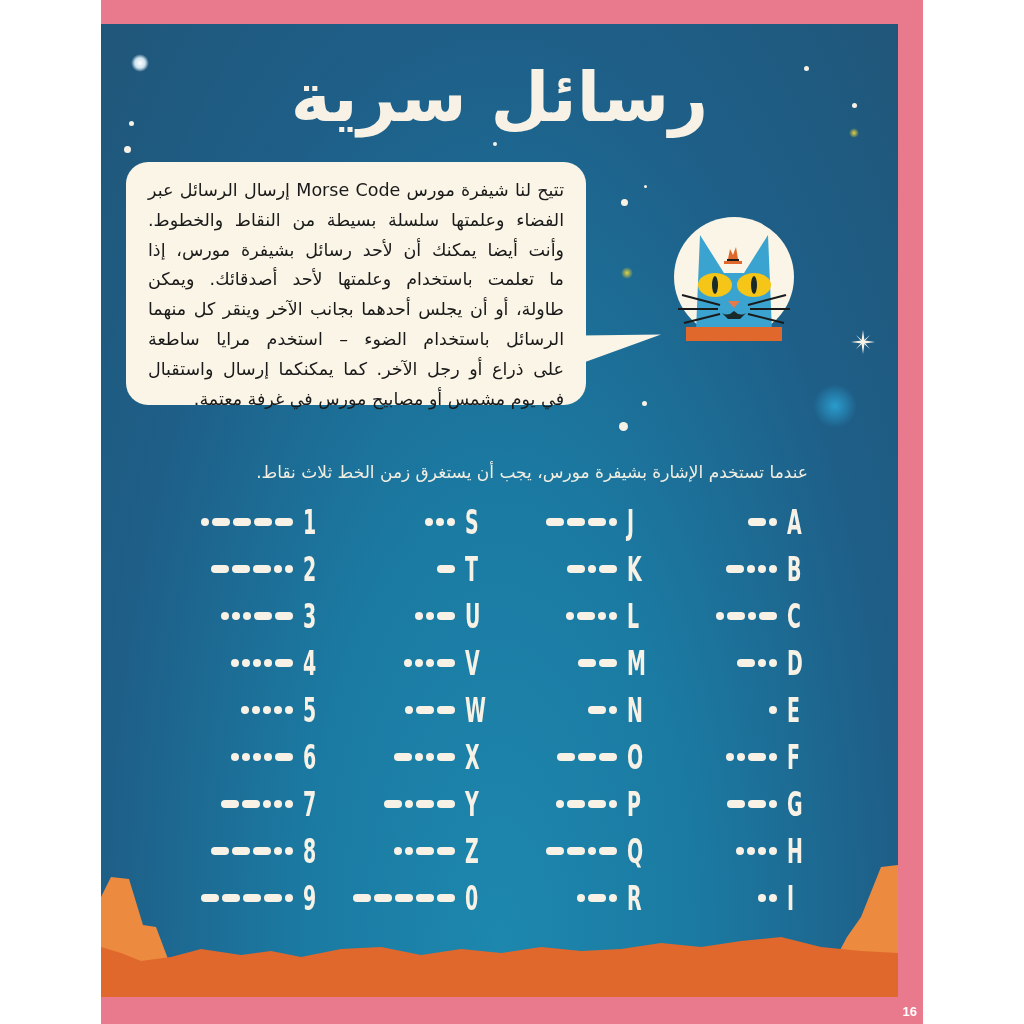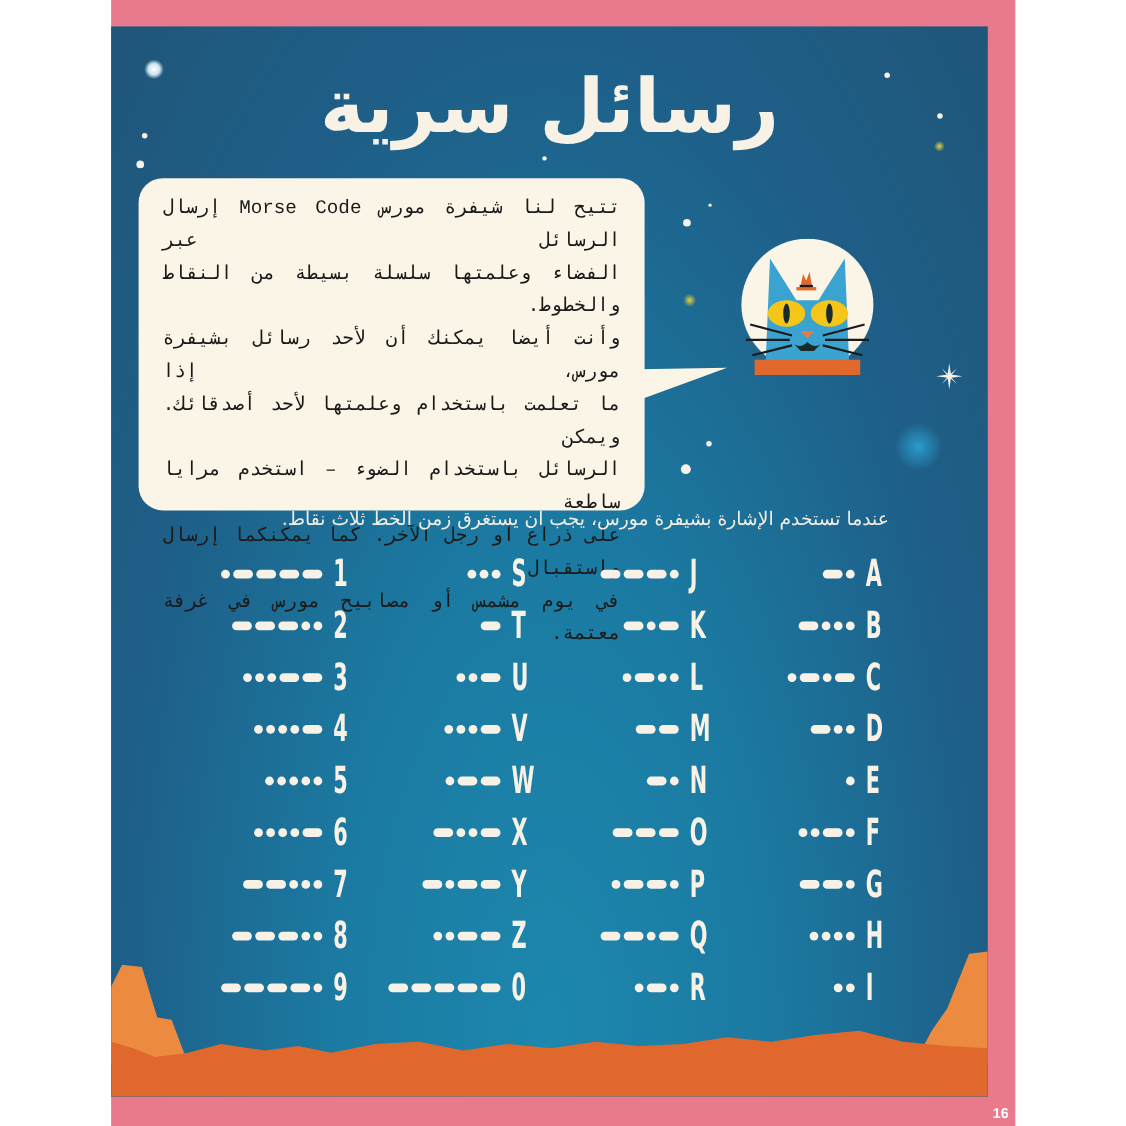--- a/index.html
+++ b/index.html
@@ -3,21 +3,21 @@
 <meta charset="utf-8">
 <style>
   html, body { margin:0; padding:0; }
   body { width:1024px; height:1024px; background:#ffffff; position:relative; overflow:hidden; font-family:"DejaVu Sans", sans-serif; }
   .page { position:absolute; left:101px; top:0; width:822px; height:1024px; background:#e97a8d; }
   .panel { position:absolute; left:0; top:24px; width:797px; height:973px; overflow:hidden;
     background: radial-gradient(ellipse at 50% 95%, #1d87ad 0%, #1b7aa2 35%, #1e5f88 70%, #205679 100%); }
   .title { position:absolute; left:0; right:0; top:34px; text-align:center; color:#f8f2e6; font-weight:bold; font-size:68px; direction:rtl; letter-spacing:1px; }
   .star { position:absolute; border-radius:50%; background:#f8f2e6; }
   .glow { position:absolute; border-radius:50%; }
-  .bubble { position:absolute; left:25px; top:138px; width:460px; height:302px; background:#faf5e6; border-radius:22px;font-family:Liberation Mono, monospace; }
+  .bubble { position:absolute; left:25px; top:138px; width:460px; height:243px; background:#faf5e6; border-radius:22px; }
   .bubble-tail { position:absolute; left:480px; top:306px; width:0; height:0; border-top:10px solid transparent; border-bottom:18px solid transparent; border-left:80px solid #faf5e6; transform:skewY(-8deg); }
   .bubble-text { position:absolute; left:22px; right:22px; top:14px; direction:rtl; text-align:justify; color:#1a1a1a; font-size:17.5px; line-height:29.8px; }
   .bubble-text span { display:block; text-align-last:justify; }
   .instruction { position:absolute; left:100px; right:90px; top:438px; direction:rtl; text-align:right; color:#f3eee2; font-size:17px; }
   .morse-row { position:absolute; display:flex; align-items:center; justify-content:flex-end; height:40px; }
   .morse-code { display:flex; align-items:center; gap:3px; margin-right:10px; }
   .dot { width:8px; height:8px; border-radius:50%; background:#f8f2e6; }
   .dash { width:18px; height:8px; border-radius:4px; background:#f8f2e6; }
   .morse-char { color:#f8f2e6; font-family:"DejaVu Sans Condensed","DejaVu Sans", sans-serif; font-size:34px; font-weight:bold; transform:scaleX(0.62); transform-origin:left center; width:22px; line-height:40px; }
   .page-number { position:absolute; right:6px; bottom:5px; color:#ffffff; font-size:13px; font-weight:bold; font-family:"Liberation Sans", sans-serif; }
@@ -49,20 +49,21 @@
 
     <div class="title">رسائل سرية</div>
 
     <div class="bubble-tail"></div>
     <div class="bubble">
       <div class="bubble-text">
         <span>تتيح لنا شيفرة مورس Morse Code إرسال الرسائل عبر</span>
         <span>الفضاء وعلمتها سلسلة بسيطة من النقاط والخطوط.</span>
         <span>وأنت أيضا يمكنك أن لأحد رسائل بشيفرة مورس، إذا</span>
         <span>ما تعلمت باستخدام وعلمتها لأحد أصدقائك. ويمكن</span>
+        <span>طاولة، أو أن يجلس أحدهما بجانب الآخر وينقر كل منهما</span>
         <span>الرسائل باستخدام الضوء – استخدم مرايا ساطعة</span>
         <span>على ذراع أو رجل الآخر. كما يمكنكما إرسال واستقبال</span>
         <span style="text-align-last:right;">في يوم مشمس أو مصابيح مورس في غرفة معتمة.</span>
       </div>
     </div>
 
     <svg class="cat" width="124" height="124" viewBox="0 0 124 124">
       <circle cx="62" cy="60" r="60" fill="#faf5e6"></circle>
       <path d="M28 18 L52 56 L72 56 L96 18 L100 114 L24 114 Z" fill="#3ba3cf"></path>
       <path d="M56 42 L58 32 L61 38 L64 30 L66 42 Z" fill="#e0682c"></path>

